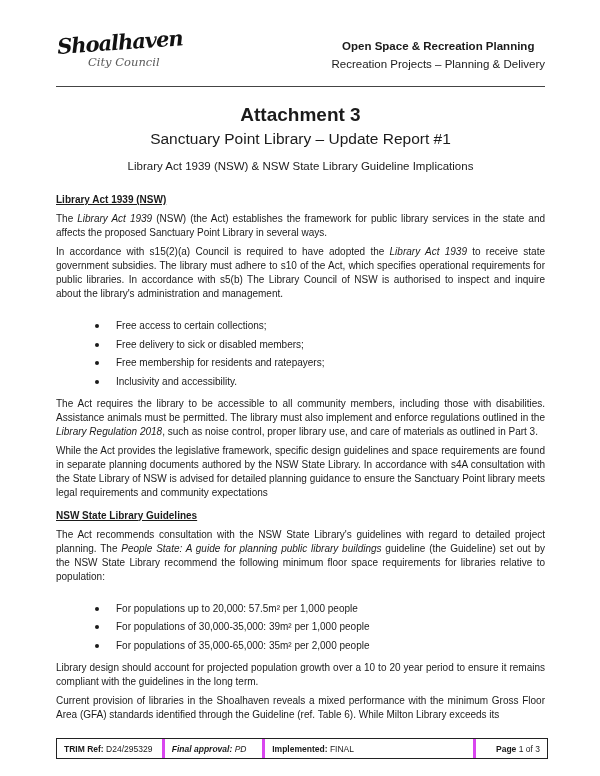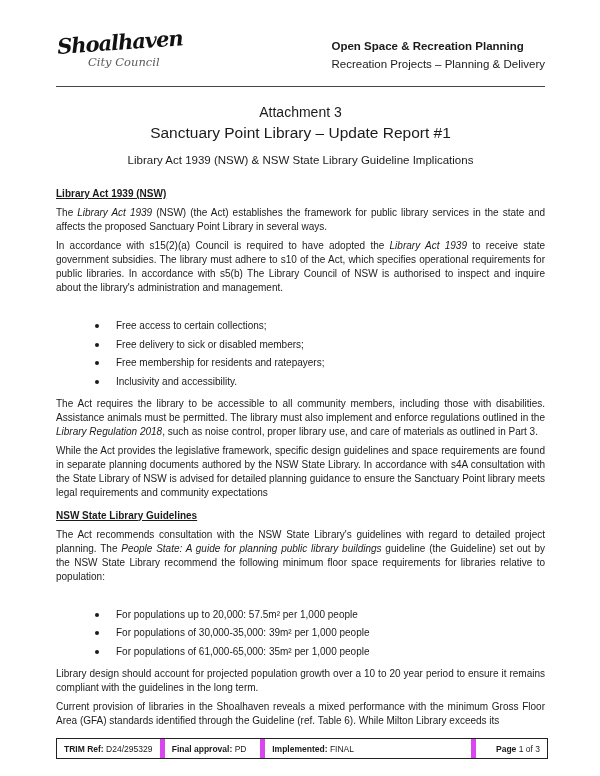--- a/index.html
+++ b/index.html
@@ -25,57 +25,57 @@
     font-style: italic; font-weight: bold;
     font-size: 21px; letter-spacing: -1px;
     transform: rotate(-4deg); transform-origin: left bottom;
     color: #121212;
   }
   .logo-sub {
     font-family: "DejaVu Serif", serif;
     font-style: italic; font-size: 11.5px;
     color: #5a5a5a; margin: -4px 0 0 30px;
   }
-  .dept { text-align: left; font-size: 11.5px; line-height: 18px; padding-top: 3px; }
+  .dept { text-align: center; font-size: 11.5px; line-height: 18px; padding-top: 3px; }
   .dept-line1 { font-weight: bold; }
   .header-rule { border: none; border-top: 1px solid #444; margin: 13px 0 0; }
 
   
   .title-block { text-align: center; margin-top: 17px; }
-  .attachment-title { font-weight: normal; font-size: 14px; }
+  .attachment-title { font-weight: bold; font-size: 19px; }
   .report-title { font-size: 15.5px; margin-top: 4px; }
   .subtitle { font-weight: normal; font-size: 11.5px; margin-top: 12px; }
 
   
   .body-text { margin-top: 21px; font-size: 10px; line-height: 14px; text-align: justify; }
   .sec-heading {
     font-size: 10px; font-weight: bold;
     text-decoration: underline;
     margin: 9px 0 5px;
   }
   .para { margin: 0 0 5px; }
-  .bullet-list { margin: 24px 0 8px; }
+  .bullet-list { margin: 18px 0 8px; }
   .bullet-item { display: flex; margin-bottom: 4.5px; padding-left: 39px; text-align: left; }
   .dot {
     width: 4px; height: 4px; border-radius: 50%;
     background: #1b1b1b; margin: 5px 17px 0 0; flex: none;
   }
 
   
   .doc-footer {
     position: absolute; left: 56px; right: 52px; bottom: 17px;
     display: flex; border: 1px solid #222;
     font-size: 8.5px; line-height: 10px;
     background: #fff;
   }
-  .fcell { padding: 5px 7px 4px; border-right: 5px solid #d946ef; white-space: nowrap; overflow: hidden; }
+  .fcell { padding: 5px 7px 4px; border-right: 3px solid #d946ef; white-space: nowrap; overflow: hidden; }
   .fcell:last-child { border-right: none; text-align: right; }
   .fcell .flabel { font-weight: bold; }
   .fcell-trim { width: 22%; }
-  .fcell-approval { width: 20.5%; }
+  .fcell-approval { width: 20.5%; font-style: italic; }
   .fcell-implemented { width: 43%; }
   .fcell-page { width: 14.5%; }
 </style>
 </head>
 <body>
 
 <div class="page">
 
   <header class="doc-header">
     <div class="logo">
@@ -126,21 +126,21 @@
         <div class="bullet-item">
           <span class="dot"></span>
           <span class="bullet-text">For populations up to 20,000: 57.5m² per 1,000 people</span>
         </div>
         <div class="bullet-item">
           <span class="dot"></span>
           <span class="bullet-text">For populations of 30,000-35,000: 39m² per 1,000 people</span>
         </div>
         <div class="bullet-item">
           <span class="dot"></span>
-          <span class="bullet-text">For populations of 61,000-65,000: 35m² per 1,000 people</span>
+          <span class="bullet-text">For populations of 35,000-65,000: 35m² per 2,000 people</span>
         </div>
       </div>
     <p class="para">Library design should account for projected population growth over a 10 to 20 year period to ensure it remains compliant with the guidelines in the long term.</p>
     <p class="para">Current provision of libraries in the Shoalhaven reveals a mixed performance with the minimum Gross Floor Area (GFA) standards identified through the Guideline (ref. Table 6). While Milton Library exceeds its</p>
   </section>
 
   <footer class="doc-footer">
     <div class="fcell fcell-trim">
       <span class="flabel">TRIM Ref:</span>
       <span class="fvalue">D24/295329</span>

